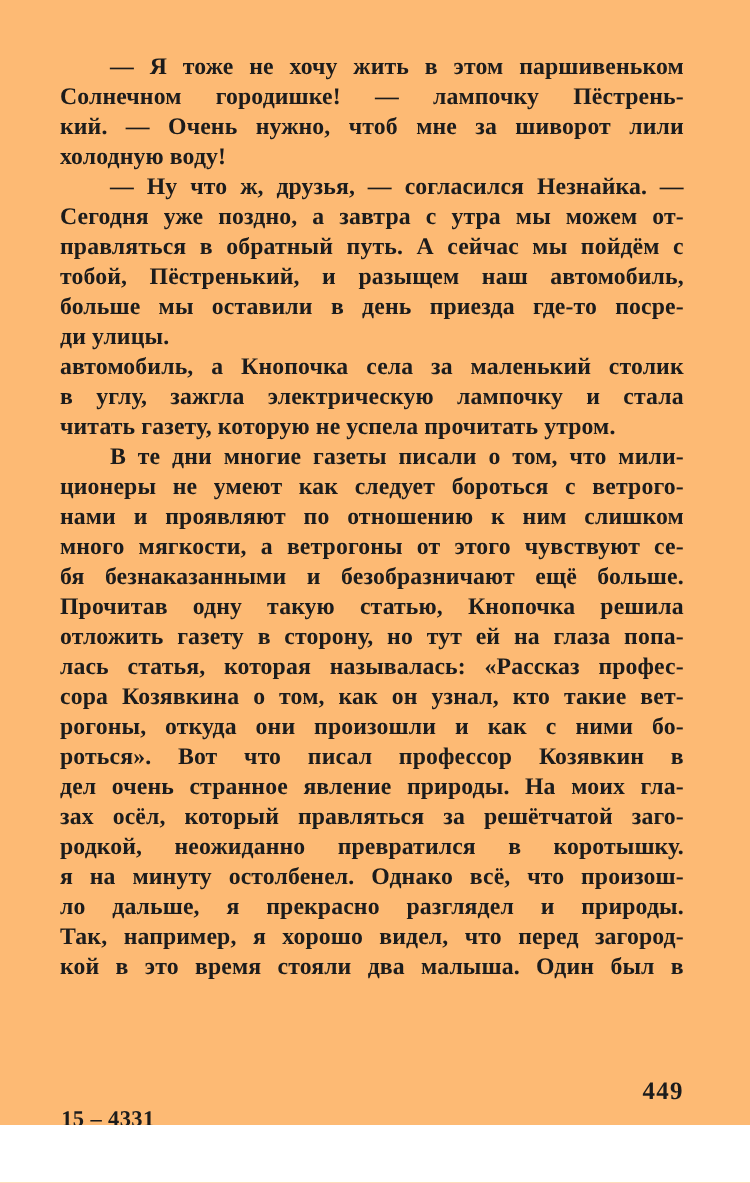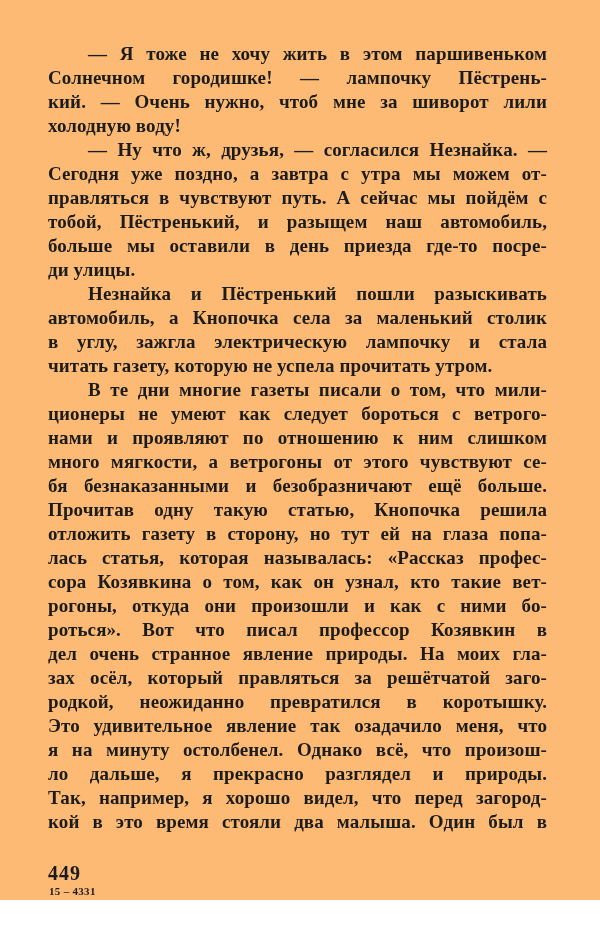--- a/index.html
+++ b/index.html
@@ -40,71 +40,69 @@
     text-indent: 40px;
   }
   .line.para-end {
     text-align-last: left;
   }
   .footer-pagenum {
     position: absolute;
     left: 48px;
     width: 499px;
     top: 862px;
-    text-align: left;
+    text-align: right;
     font-size: 20px;
     font-weight: 700;
     letter-spacing: 1px;
   }
   .footer-signature {
     position: absolute;
     left: 49px;
     top: 885px;
-    font-size: 11px;
+    font-size: 18px;
     font-weight: 600;
     letter-spacing: 0.3px;
   }
 </style>
 </head>
 <body>
 
 <div class="page">
   <div class="text-block" id="text-block">
       <div class="line first">— Я тоже не хочу жить в этом паршивеньком</div>
       <div class="line">Солнечном городишке! — лампочку Пёстрень-</div>
       <div class="line">кий. — Очень нужно, чтоб мне за шиворот лили</div>
       <div class="line para-end">холодную воду!</div>
       <div class="paragraph"></div>
       <div class="line first">— Ну что ж, друзья, — согласился Незнайка. —</div>
       <div class="line">Сегодня уже поздно, а завтра с утра мы можем от-</div>
-      <div class="line">правляться в чувствуют путь. А сейчас мы пойдём с</div>
+      <div class="line">правляться в обратный путь. А сейчас мы пойдём с</div>
       <div class="line">тобой, Пёстренький, и разыщем наш автомобиль,</div>
       <div class="line">больше мы оставили в день приезда где-то посре-</div>
       <div class="line para-end">ди улицы.</div>
       <div class="paragraph"></div>
-      <div class="line first">Незнайка и Пёстренький пошли разыскивать</div>
       <div class="line">автомобиль, а Кнопочка села за маленький столик</div>
       <div class="line">в углу, зажгла электрическую лампочку и стала</div>
       <div class="line para-end">читать газету, которую не успела прочитать утром.</div>
       <div class="paragraph"></div>
       <div class="line first">В те дни многие газеты писали о том, что мили-</div>
       <div class="line">ционеры не умеют как следует бороться с ветрого-</div>
       <div class="line">нами и проявляют по отношению к ним слишком</div>
       <div class="line">много мягкости, а ветрогоны от этого чувствуют се-</div>
       <div class="line">бя безнаказанными и безобразничают ещё больше.</div>
       <div class="line">Прочитав одну такую статью, Кнопочка решила</div>
       <div class="line">отложить газету в сторону, но тут ей на глаза попа-</div>
       <div class="line">лась статья, которая называлась: «Рассказ профес-</div>
       <div class="line">сора Козявкина о том, как он узнал, кто такие вет-</div>
       <div class="line">рогоны, откуда они произошли и как с ними бо-</div>
       <div class="line">роться». Вот что писал профессор Козявкин в</div>
       <div class="line">дел очень странное явление природы. На моих гла-</div>
       <div class="line">зах осёл, который правляться за решётчатой заго-</div>
       <div class="line">родкой, неожиданно превратился в коротышку.</div>
-      <div class="line">Это удивительное явление так озадачило меня, что</div>
       <div class="line">я на минуту остолбенел. Однако всё, что произош-</div>
       <div class="line">ло дальше, я прекрасно разглядел и природы.</div>
       <div class="line">Так, например, я хорошо видел, что перед загород-</div>
       <div class="line">кой в это время стояли два малыша. Один был в</div>
       <div class="paragraph"></div>
     </div>
   <div class="footer-pagenum">449</div>
   <div class="footer-signature">15 – 4331</div>
 </div>
 

